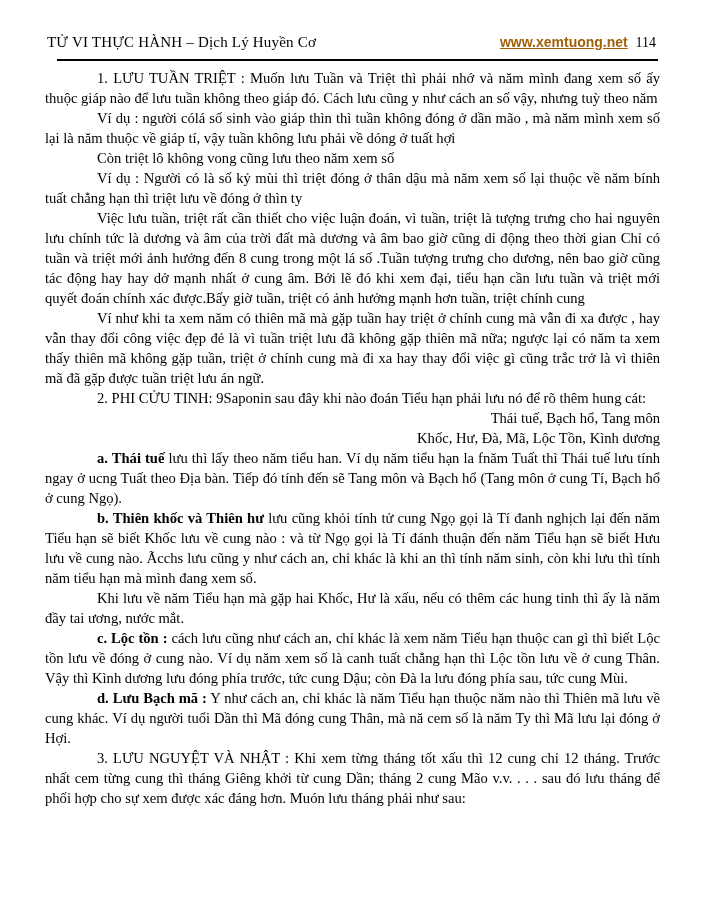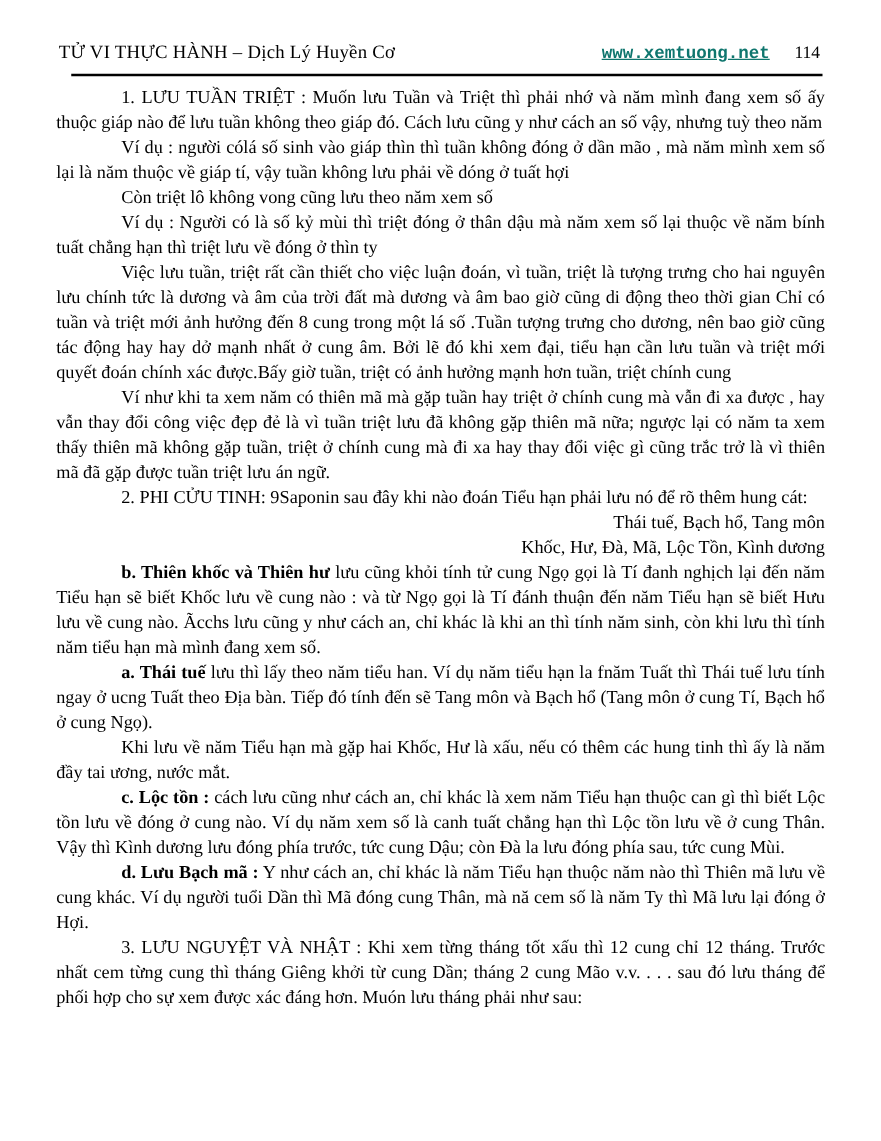--- a/index.html
+++ b/index.html
@@ -17,21 +17,21 @@
     font-size: 15px;
   }
   .doc-title { letter-spacing: 0.2px; }
   .header-right { white-space: nowrap; }
   .site-link {
     font-family: "Liberation Sans", sans-serif;
     font-weight: bold;
     text-decoration: underline;
     font-size: 14px;
   }
-  .page-number { font-size: 14px; margin-left: 16px; }
+  .page-number { font-size: 14px; margin-left: 4px; }
   .header-rule {
     border: none;
     border-top: 2px solid #000000;
     margin: 8px 2px 7px 12px;
   }
   .doc-body p {
     margin: 0;
     font-size: 14.6px;
     line-height: 20px;
     text-align: justify;
@@ -40,35 +40,35 @@
   .doc-body p.center { text-align: right; text-indent: 0; }
   .doc-body span.b { font-weight: bold; }
 </style>
 </head>
 <body>
 
 <div class="page">
   <div class="page-header">
     <span class="doc-title">TỬ VI THỰC HÀNH – Dịch Lý Huyền Cơ</span>
     <span class="header-right">
-      <a href="#" class="site-link" style="color: #0f766e; font-family: Liberation Mono, monospace;">www.xemtuong.net</a>
+      <a href="#" class="site-link" style="color: #a16207;">www.xemtuong.net</a>
       <span class="page-number">114</span>
     </span>
   </div>
   <hr class="header-rule">
   <div class="doc-body">
       <p><span>1. LƯU TUẦN TRIỆT : Muốn lưu Tuần và Triệt thì phải nhớ và năm mình đang xem số ấy thuộc giáp nào để lưu tuần không theo giáp đó. Cách lưu cũng y như cách an số vậy, nhưng tuỳ theo năm</span></p>
       <p><span>Ví dụ : người cólá số sinh vào giáp thìn thì tuần không đóng ở dần mão , mà năm mình xem số lại là năm thuộc về giáp tí, vậy tuần không lưu phải về dóng ở tuất hợi</span></p>
       <p><span>Còn triệt lô không vong cũng lưu theo năm xem số</span></p>
       <p><span>Ví dụ : Người có là số kỷ mùi thì triệt đóng ở thân dậu mà năm xem số lại thuộc về năm bính tuất chẳng hạn thì triệt lưu về đóng ở thìn ty</span></p>
       <p><span>Việc lưu tuần, triệt rất cần thiết cho việc luận đoán, vì tuần, triệt là tượng trưng cho hai nguyên lưu chính tức là dương và âm của trời đất mà dương và âm bao giờ cũng di động theo thời gian  Chỉ có tuần và triệt mới ảnh hưởng đến 8 cung trong một lá số .Tuần tượng trưng cho dương, nên bao giờ cũng tác động hay hay dở mạnh nhất ở cung âm. Bởi lẽ đó khi xem đại, tiểu hạn cần lưu tuần và triệt mới quyết đoán chính xác được.Bấy giờ tuần, triệt có ảnh hưởng mạnh hơn tuần, triệt chính cung</span></p>
       <p><span>Ví như khi ta xem năm có thiên mã mà gặp tuần hay triệt ở chính cung mà vẫn đi xa được , hay vẫn thay đổi công việc đẹp đẻ là vì tuần triệt lưu đã không gặp thiên mã nữa; ngược lại có năm ta xem thấy thiên mã không gặp tuần, triệt ở chính cung mà đi xa hay thay đổi việc gì cũng trắc trở là vì thiên mã đã gặp được tuần triệt lưu án ngữ.</span></p>
       <p><span>2. PHI CỬU TINH: 9Saponin sau đây khi nào đoán Tiểu hạn phải lưu nó để rõ thêm hung cát:</span></p>
       <p class="center"><span>Thái tuế, Bạch hổ, Tang môn</span></p>
       <p class="center"><span>Khốc, Hư, Đà, Mã, Lộc Tồn, Kình dương</span></p>
+      <p><span class="b">a. Thái tuế</span><span> lưu thì lấy theo năm tiểu han. Ví dụ năm tiểu hạn la fnăm Tuất thì Thái tuế lưu tính ngay ở ucng Tuất theo Địa bàn. Tiếp đó tính đến sẽ Tang môn và Bạch hổ (Tang môn ở cung Tí, Bạch hổ ở cung Ngọ).</span></p>
       <p><span class="b">b. Thiên khốc và Thiên hư</span><span> lưu cũng khỏi tính tử cung Ngọ gọi là Tí đanh nghịch lại đến năm Tiểu hạn sẽ biết Khốc lưu về cung nào : và từ Ngọ gọi là Tí đánh thuận đến năm Tiểu hạn sẽ biết Hưu lưu về cung nào. Ãcchs lưu cũng y như cách an, chỉ khác là khi an thì tính năm sinh, còn khi lưu thì tính năm tiểu hạn mà mình đang xem số.</span></p>
-      <p><span class="b">a. Thái tuế</span><span> lưu thì lấy theo năm tiểu han. Ví dụ năm tiểu hạn la fnăm Tuất thì Thái tuế lưu tính ngay ở ucng Tuất theo Địa bàn. Tiếp đó tính đến sẽ Tang môn và Bạch hổ (Tang môn ở cung Tí, Bạch hổ ở cung Ngọ).</span></p>
       <p><span>Khi lưu về năm Tiểu hạn mà gặp hai Khốc, Hư là xấu, nếu có thêm các hung tinh thì ấy là năm đầy tai ương, nước mắt.</span></p>
       <p><span class="b">c. Lộc tồn :</span><span> cách lưu cũng như cách an, chỉ khác là xem năm Tiểu hạn thuộc can gì thì biết Lộc tồn lưu về đóng ở cung nào. Ví dụ năm xem số là canh tuất chẳng hạn thì Lộc tồn lưu về ở cung Thân. Vậy thì Kình dương lưu đóng phía trước, tức cung Dậu; còn Đà la lưu đóng phía sau, tức cung Mùi.</span></p>
       <p><span class="b">d. Lưu Bạch mã :</span><span> Y như cách an, chỉ khác là năm Tiểu hạn thuộc năm nào thì Thiên mã lưu về cung khác. Ví dụ người tuổi Dần thì Mã đóng cung Thân, mà nă cem số là năm Ty thì Mã lưu lại đóng ở Hợi.</span></p>
       <p><span>3. LƯU NGUYỆT VÀ NHẬT : Khi xem từng tháng tốt xấu thì 12 cung chỉ 12 tháng. Trước nhất cem từng cung thì tháng Giêng khởi từ cung Dần; tháng 2 cung Mão v.v. . . . sau đó lưu tháng để phối hợp cho sự xem được xác đáng hơn. Muón lưu tháng phải như sau:</span></p>
     </div>
 </div>
 
 </body></html>

